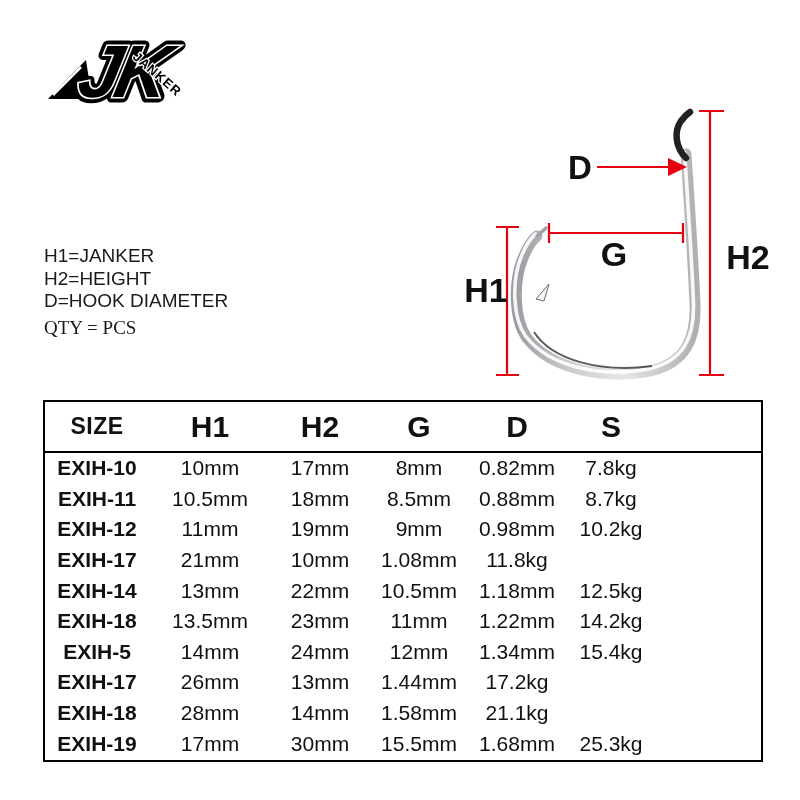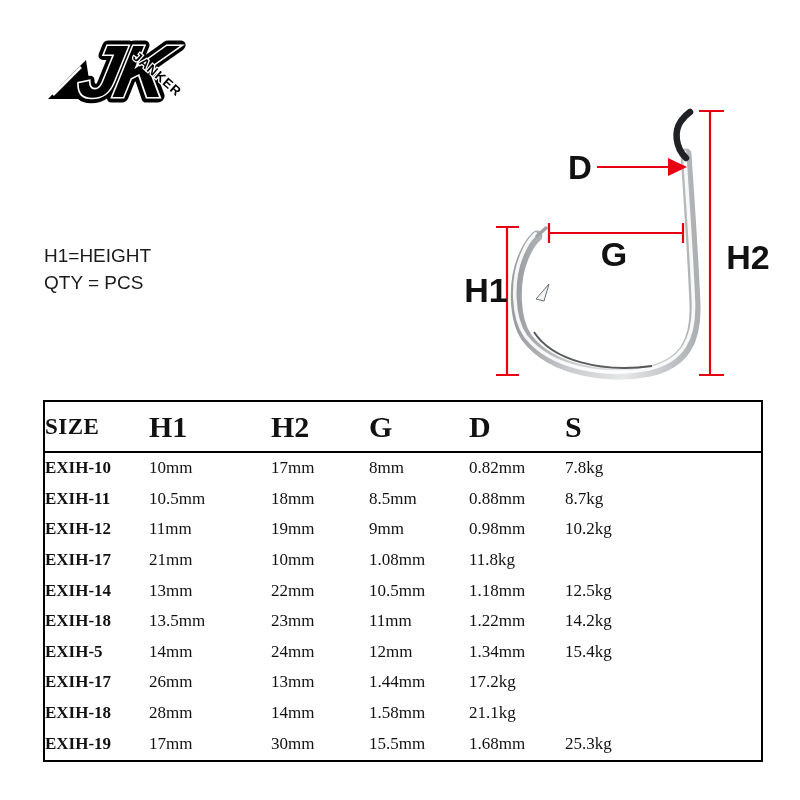--- a/index.html
+++ b/index.html
@@ -5,56 +5,58 @@
   html,body{margin:0;padding:0;}
   body{
     width:800px;height:800px;position:relative;overflow:hidden;
     background:#ffffff;color:#111;
     font-family:"Liberation Sans", sans-serif;
   }
   
   .logo-svg{position:absolute;left:40px;top:8px;}
   
   .legend{position:absolute;left:44px;top:245px;font-size:19px;line-height:22.6px;color:#1a1a1a;}
-  .legend .qty{margin-top:4px;}
+  .legend .qty{margin-top:4px;font-family:Liberation Serif, serif;}
   
   .diagram-svg{position:absolute;left:0;top:0;}
   .dim-label{font-family:"Liberation Sans", sans-serif;font-weight:bold;fill:#111;}
   
   .spec-table{
     position:absolute;left:43px;top:400px;width:716px;height:358px;
     border:2px solid #000;background:#fff;
   }
   .tbl-row{
     display:grid;
     grid-template-columns:104px 122px 98px 100px 96px 92px 1fr;
-    align-items:center;font-family:Liberation Serif, serif;
+    align-items:center;text-align:center;
   }
   .tbl-head{height:49px;border-bottom:2px solid #000;}
   .tbl-head .h-size{font-size:23px;font-weight:bold;letter-spacing:.5px;}
   .tbl-head .h-big{font-size:30px;font-weight:bold;}
-  .tbl-body .tbl-row{height:30.6px;font-size:17px;}
+  .tbl-body .tbl-row{height:30.6px;font-size:21px;}
   .tbl-body .c-size{font-weight:bold;}
 </style>
 </head>
 <body>
 
 <svg class="logo-svg" width="150" height="105" viewBox="0 0 150 105">
   <polygon points="8,91 52,91 46,52 30,68" fill="#000"></polygon>
   <line x1="13" y1="87" x2="41" y2="59" stroke="#fff" stroke-width="2.5"></line>
   <g transform="skewX(-12)">
     <text x="54" y="89" font-size="74" font-weight="bold" font-style="italic" letter-spacing="-5" fill="#000" stroke="#000" stroke-width="11" stroke-linejoin="round">JK</text>
     <text x="54" y="89" font-size="74" font-weight="bold" font-style="italic" letter-spacing="-5" fill="none" stroke="#fff" stroke-width="3.2">JK</text>
     <text x="54" y="89" font-size="74" font-weight="bold" font-style="italic" letter-spacing="-5" fill="#000">JK</text>
   </g>
   <text x="92" y="50" transform="rotate(41 92 50)" font-size="13" font-weight="bold" letter-spacing="1" fill="#000" stroke="#fff" stroke-width="2.5" paint-order="stroke">JANKER</text>
 </svg>
 
 <div class="legend">
-  <div>H1=HEIGHT</div>
+  <div>H1=JANKER</div>
+  <div>H2=HEIGHT</div>
+  <div>D=HOOK DIAMETER</div>
   <div class="qty">QTY = PCS</div>
 </div>
 
 <svg class="diagram-svg" width="800" height="800" viewBox="0 0 800 800">
   <defs>
     <linearGradient id="metal" x1="0" y1="0" x2="1" y2="0">
       <stop offset="0" stop-color="#9a9da1"></stop>
       <stop offset="0.3" stop-color="#c9cbce"></stop>
       <stop offset="0.6" stop-color="#e6e7e8"></stop>
       <stop offset="1" stop-color="#aeb1b4"></stop>

